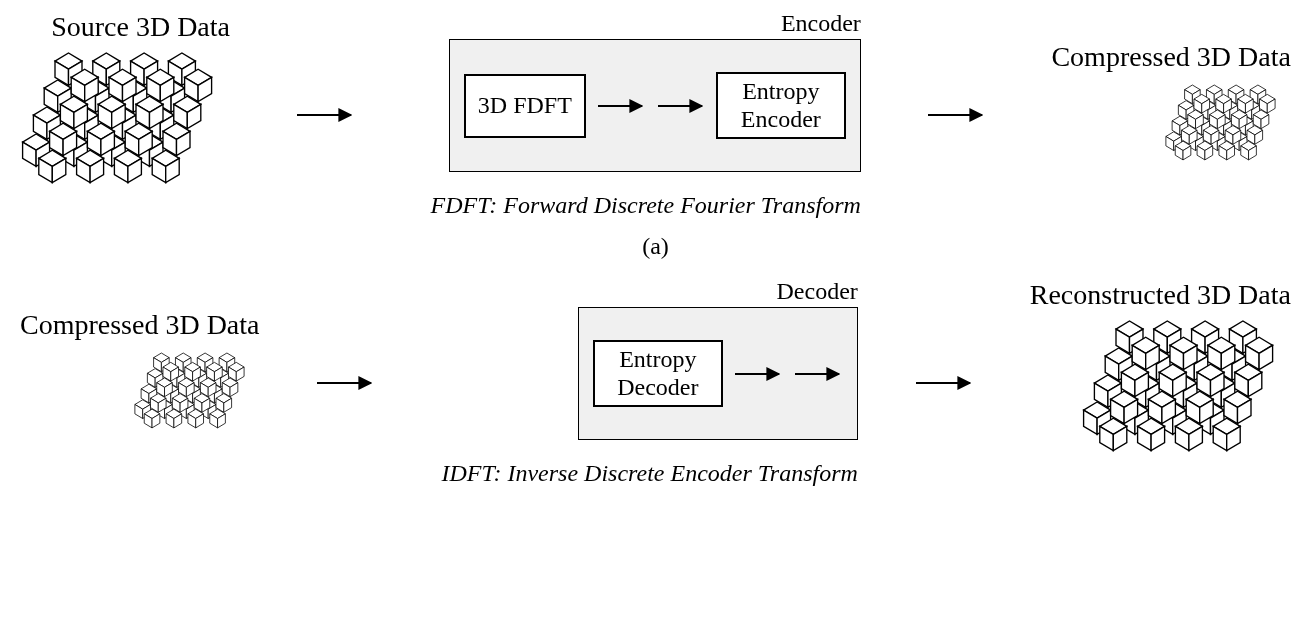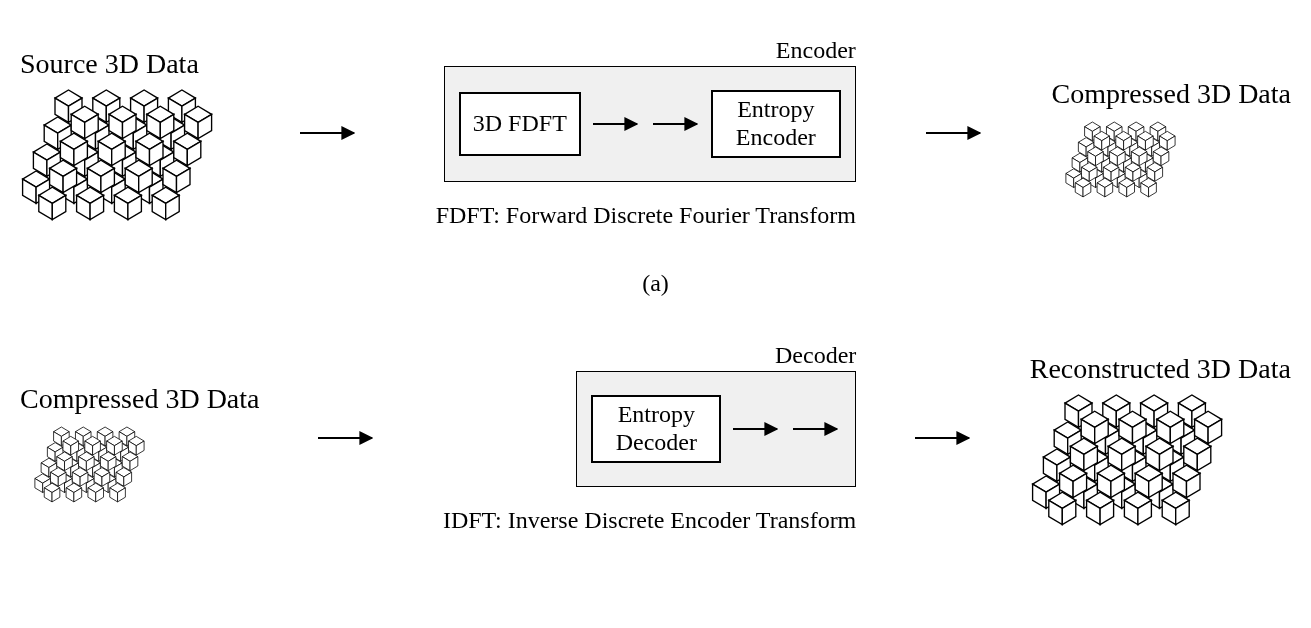--- a/index.html
+++ b/index.html
@@ -12,22 +12,21 @@
   }
   .row {
     display: flex;
     align-items: center;
     justify-content: space-between;
     margin-bottom: 0;
   }
   .col {
     display: flex;
     flex-direction: column;
-    align-items: flex-start;
-    margin-top: 38px;
+    align-items: flex-end;
   }
   .title {
     font-size: 28px;
     margin-bottom: 6px;
     text-align: center;
   }
   .pipeline-wrap {
     display: flex;
     flex-direction: column;
     align-items: flex-end;
@@ -35,21 +34,21 @@
   .pipeline-label {
     font-size: 24px;
     margin-left: 10px;
     margin-bottom: 2px;
   }
   .pipeline {
     border: 1px solid #000;
     background: #f0f0f0;
     display: flex;
     align-items: center;
-    padding: 23px 14px;
+    padding: 32px 14px;
     gap: 10px;
   }
   .block {
     border: 2px solid #000;
     background: #fff;
     min-width: 120px;
     min-height: 64px;
     display: flex;
     align-items: center;
     justify-content: center;
@@ -65,20 +64,21 @@
     display: flex;
     align-items: center;
     justify-content: center;
   }
   .arrow svg { display: block; }
   .arrow-ext { width: 60px; }
   .caption {
     font-size: 24px;
     margin-top: 20px;
     margin-left: 10px;
+    font-style: italic;
   }
   .sublabel {
     text-align: center;
     font-size: 24px;
     margin: 14px 0 18px 0;
   }
   .cube-big   { width: 210px; height: 170px; }
   .cube-small { width: 140px; height: 110px; }
 </style>
 </head>

